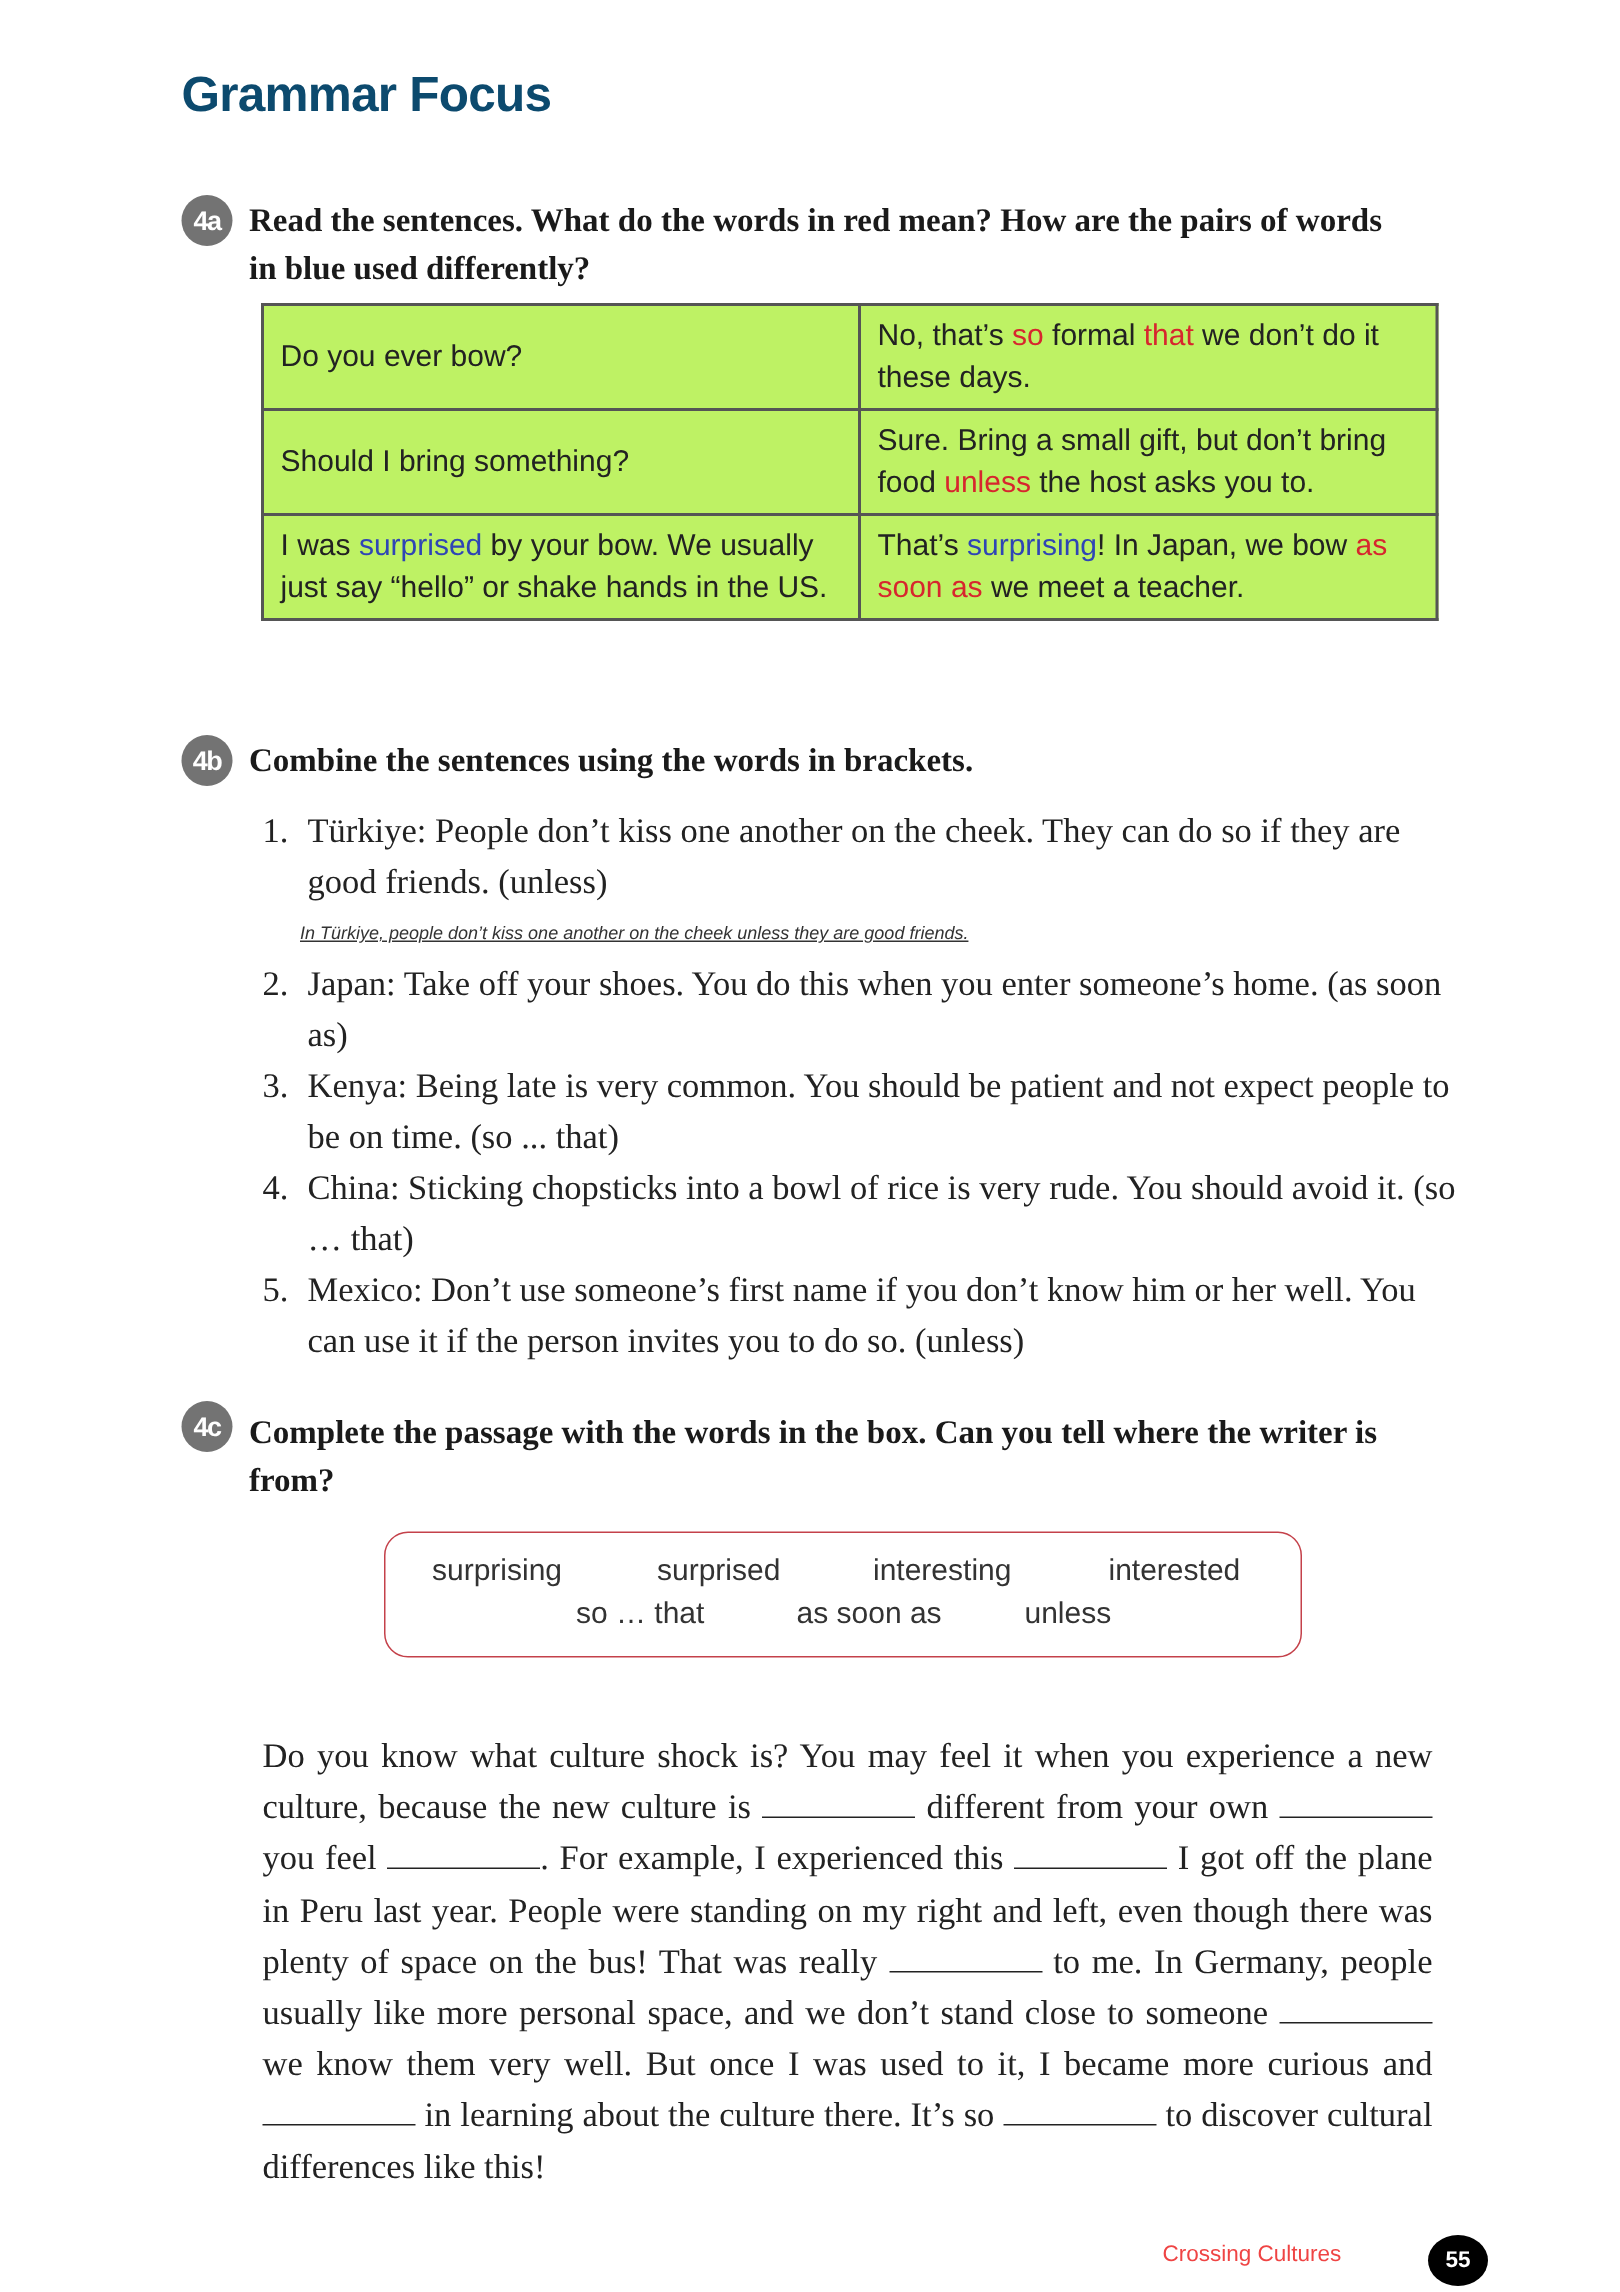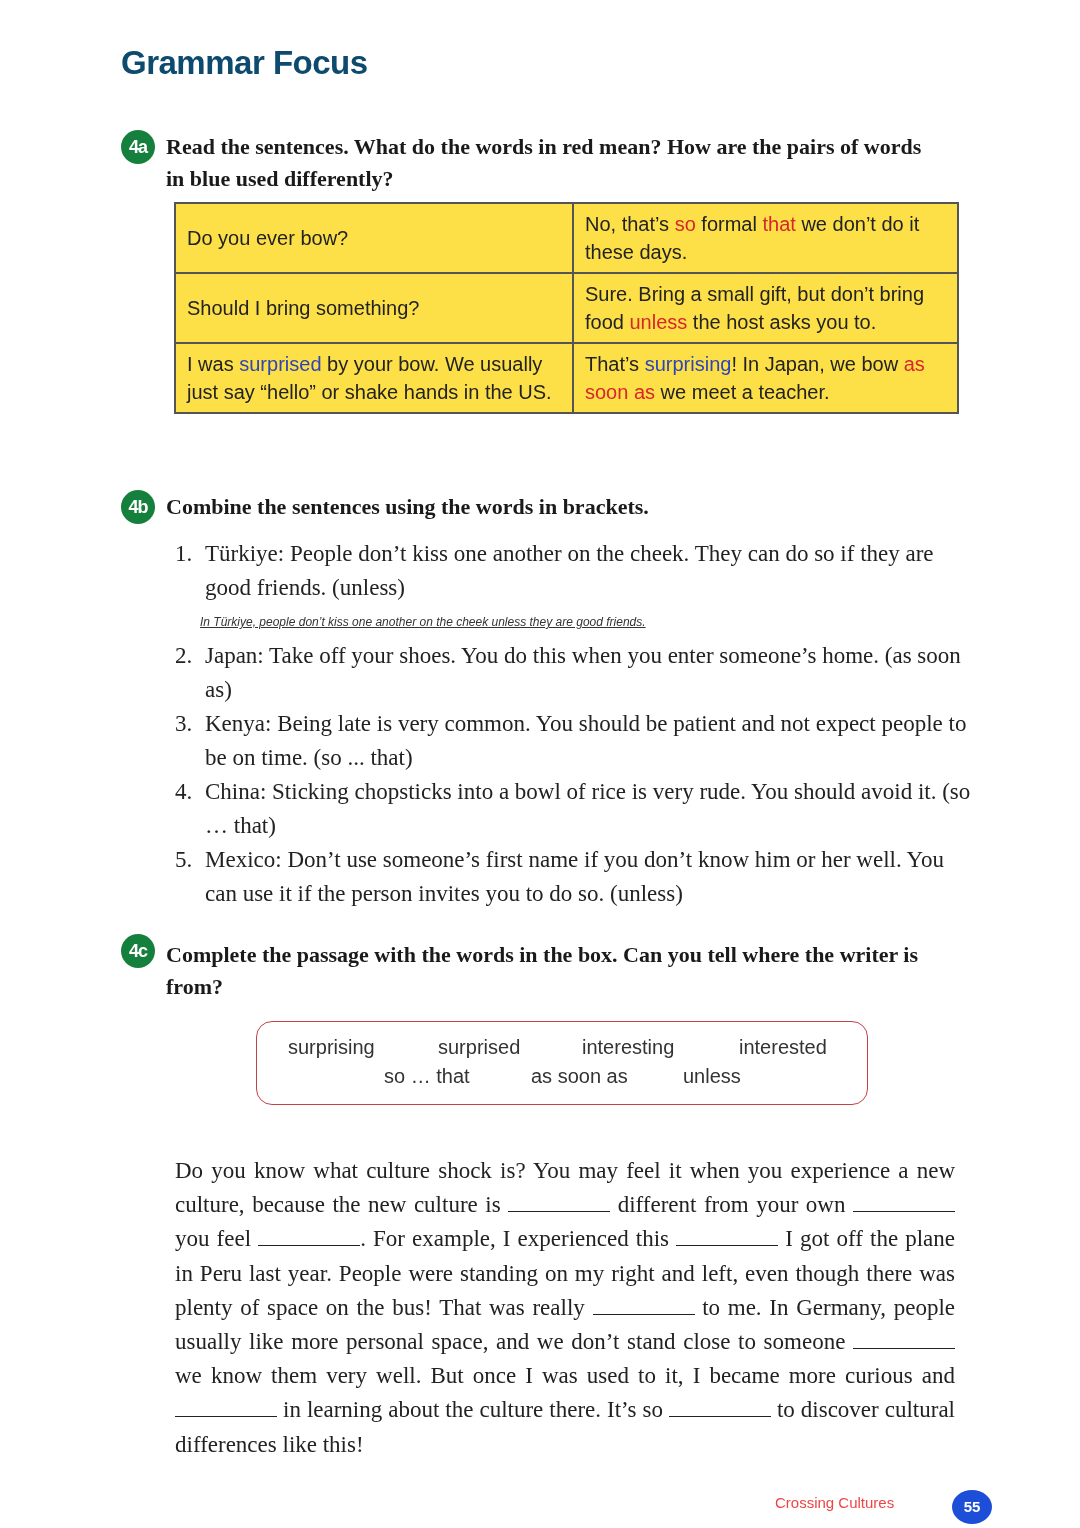--- a/index.html
+++ b/index.html
@@ -6,30 +6,30 @@
   body {
     width:1080px; height:1528px; background:#ffffff; position:relative; overflow:hidden;
     font-family: "Liberation Serif", "DejaVu Serif", serif; color:#222;
   }
   .sans { font-family: "Liberation Sans", "DejaVu Sans", sans-serif; }
   .title {
     position:absolute; left:121px; top:44px; font-size:33px; font-weight:bold;
     color:#0c4a6e; letter-spacing:-0.5px;
   }
   .badge {
-    position:absolute; width:34px; height:34px; border-radius:50%; background:#15803d;
+    position:absolute; width:34px; height:34px; border-radius:50%; background:#737373;
     color:#fff; font-weight:bold; font-size:18px; text-align:center; line-height:34px;
     letter-spacing:-1px;
   }
   .instr {
     position:absolute; left:166px; font-size:22px; font-weight:bold; line-height:32px; color:#1a1a1a;
   }
   table.gtable {
     position:absolute; left:174px; top:202px; width:785px; border-collapse:collapse;
-    background:#fde047; font-size:20px; color:#222;
+    background:#bef264; font-size:20px; color:#222;
   }
   table.gtable td {
     border:2px solid #555; padding:4px 11px; vertical-align:middle; line-height:28px;
   }
   table.gtable td.l { width:374px; }
   .red { color:#d7262e; }
   .blue { color:#2f45b5; }
   .list { position:absolute; left:175px; top:537px; width:800px; font-size:23px; line-height:34px; }
   .item { display:flex; }
   .num { width:30px; flex:none; }
@@ -45,21 +45,21 @@
   .wordbox .row1 { top:14px; left:31px; }
   .wordbox .row2 { top:43px; left:127px; }
   .passage {
     position:absolute; left:175px; top:1154px; width:780px; font-size:23px; line-height:34.2px;
     text-align:justify;
   }
   .blank { display:inline-block; width:102px; border-bottom:1.5px solid #222; height:18px; vertical-align:baseline; }
   .footer { position:absolute; left:775px; top:1494px; font-size:15px; font-weight:normal; color:#ef4444; }
   .pagenum {
     position:absolute; left:952px; top:1490px; width:40px; height:34px; border-radius:50%;
-    background:#1d4ed8; color:#fff; font-size:15px; font-weight:bold; text-align:center; line-height:34px;
+    background:#000000; color:#fff; font-size:15px; font-weight:bold; text-align:center; line-height:34px;
   }
 </style>
 </head>
 <body>
 
 <div class="title sans">Grammar Focus</div>
 
 <div class="badge sans" style="left:121px; top:130px;">4a</div>
 <div class="instr" style="top:131px; width:760px;">Read the sentences. What do the words in red mean? How are the pairs of words in blue used differently?</div>
 

